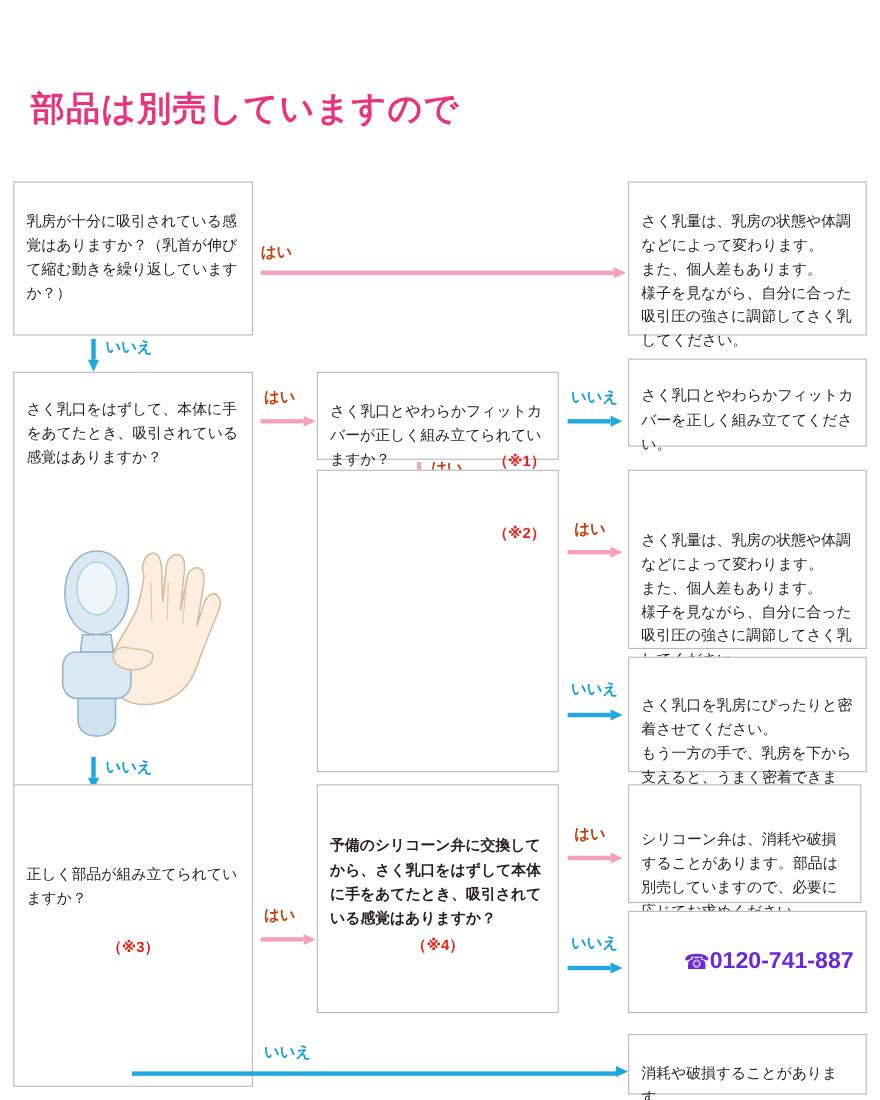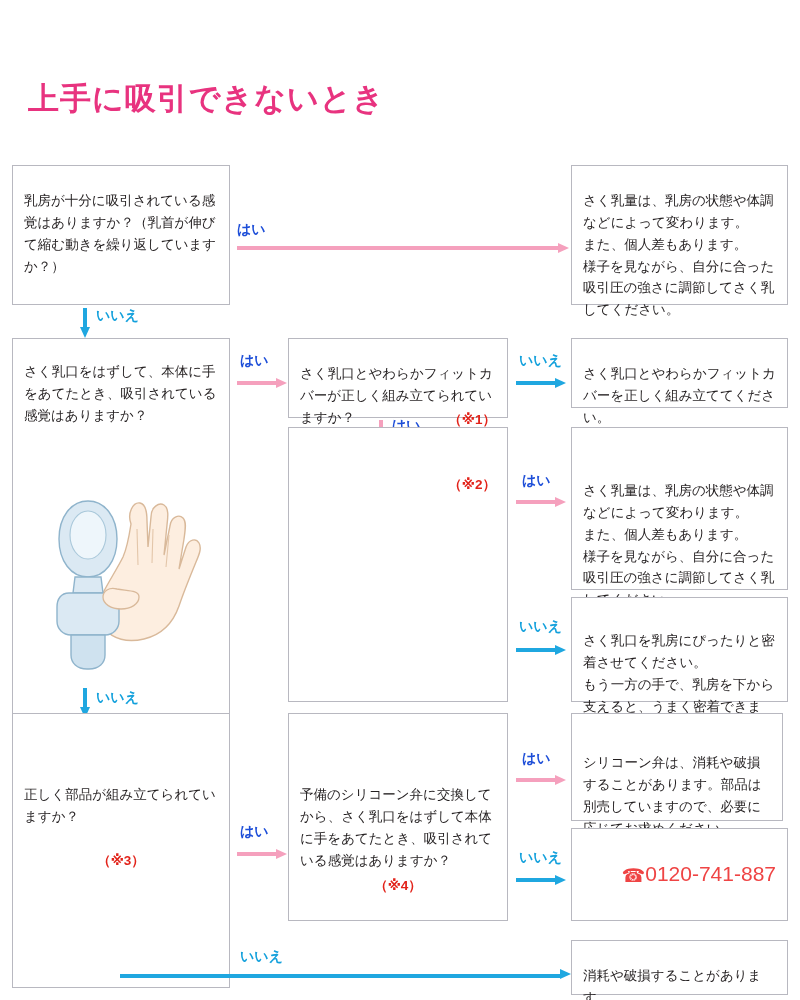--- a/index.html
+++ b/index.html
@@ -35,21 +35,21 @@
     color: #e2231a;
     font-weight: bold;
   }
   
   .lbl {
     position: absolute;
     font-size: 14px;
     font-weight: bold;
     white-space: nowrap;
   }
-  .lbl-pink { color: #1d4ed8; }
+  .lbl-pink { color: #c2410c; }
   .lbl-blue { color: #12a0dc; }
 
   
   .arrow-h {
     position: absolute;
     height: 10px;
   }
   .arrow-h .shaft {
     position: absolute;
     left: 0; top: 3px;
@@ -105,40 +105,40 @@
   }
   .elbow .head {
     position: absolute;
     width: 0; height: 0;
     border-top: 5px solid transparent;
     border-bottom: 5px solid transparent;
     border-left: 11px solid #1fa7e0;
   }
 
   .phone-line {
-    color: #ef4444;
-    font-weight: normal;
+    color: #6d28d9;
+    font-weight: bold;
     font-size: 21px;
     white-space: nowrap;
     letter-spacing: 0px;
   }
   .phone-icon {
     font-size: 19px;
     vertical-align: -1px;
   }
   .box-inner-text { display: block; }
   .align-right { text-align: right; display: block; }
 
   
   .illus { position: absolute; }
 </style>
 </head>
 <body>
 
-<div id="page-title">上手に吸引できないとき</div>
+<div id="page-title">部品は別売していますので</div>
 
 <div class="box" style="left:12px; top:165px; width:218px; height:140px;">
   <span class="box-inner-text">乳房が十分に吸引されている感覚はありますか？（乳首が伸びて縮む動きを繰り返していますか？）</span>
 </div>
 
 <div class="lbl lbl-pink" style="left:237px; top:221px;">はい</div>
 <div class="arrow-h pink" style="left:237px; top:243px; width:332px;">
   <div class="shaft"></div>
     <div class="head"></div>
 </div>
@@ -189,21 +189,21 @@
   <span class="box-inner-text">さく乳口とやわらかフィットカバーが正しく組み立てられていますか？</span>
   <span class="align-right note-red" style="margin-top:-20px;">（※1）</span>
 </div>
 
 <div class="lbl lbl-blue" style="left:519px; top:352px;">いいえ</div>
 <div class="arrow-h blue" style="left:516px; top:378px; width:50px;">
   <div class="shaft"></div>
     <div class="head"></div>
 </div>
 
-<div class="box" style="left:571px; top:338px; width:217px; height:70px;">
+<div class="box" style="left:571px; top:326px; width:217px; height:80px;font-family:Liberation Mono, monospace;">
   <span class="box-inner-text">さく乳口とやわらかフィットカバーを正しく組み立ててください。</span>
 </div>
 
 <div class="arrow-v pink" style="left:376px; top:420px; height:28px;">
   <div class="shaft"></div>
     <div class="head"></div>
 </div>
 <div class="lbl lbl-pink" style="left:392px; top:417px;">はい</div>
 
 <div class="box" style="left:288px; top:427px; width:220px; height:275px;">
@@ -244,21 +244,21 @@
   <span class="note-red" style="display:block; text-align:center; margin-top:22px;">（※3）</span>
 </div>
 
 <div class="lbl lbl-pink" style="left:240px; top:823px;">はい</div>
 <div class="arrow-h pink" style="left:237px; top:849px; width:50px;">
   <div class="shaft"></div>
     <div class="head"></div>
 </div>
 
 <div class="box" style="left:288px; top:713px; width:220px; height:208px;">
-  <span class="box-inner-text" style="display:block; margin-top:46px;">予備のシリコーン弁に交換してから、さく乳口をはずして本体に手をあてたとき、吸引されている感覚はありますか？</span>
+  <span class="box-inner-text" style="display:block; margin-top:20px;font-weight:bold;">予備のシリコーン弁に交換してから、さく乳口をはずして本体に手をあてたとき、吸引されている感覚はありますか？</span>
   <span class="note-red" style="display:block; text-align:center; margin-top:4px;">（※4）</span>
 </div>
 
 <div class="lbl lbl-pink" style="left:522px; top:750px;">はい</div>
 <div class="arrow-h pink" style="left:516px; top:775px; width:50px;">
   <div class="shaft"></div>
     <div class="head"></div>
 </div>
 
 <div class="box" style="left:571px; top:713px; width:212px; height:108px;">

